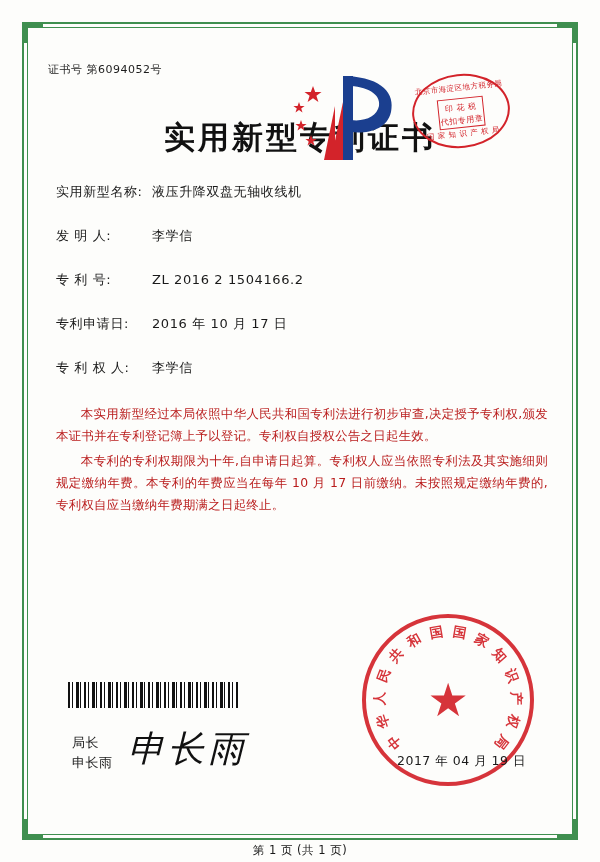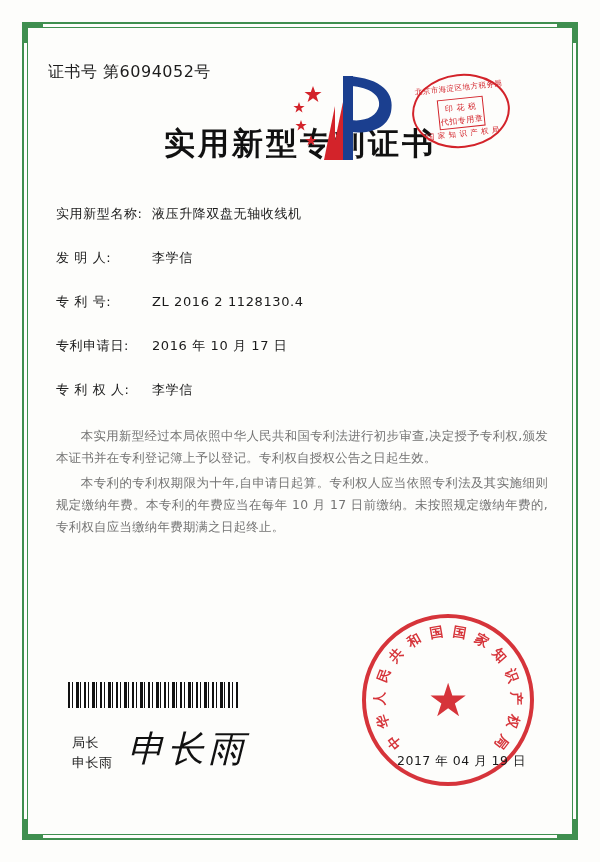--- a/index.html
+++ b/index.html
@@ -54,21 +54,21 @@
   .content {
     position: absolute;
     left: 48px;
     top: 44px;
     right: 48px;
     bottom: 36px;
   }
 
   .cert-no {
     font-family: "DejaVu Sans", sans-serif;
-    font-size: 16px;
+    font-size: 11px;
     color: #1c1c1c;
     letter-spacing: 0.5px;
     margin-top: 18px;
   }
 
   
   .emblem {
     position: absolute;
     left: 243px;
     top: 28px;
@@ -116,21 +116,21 @@
     text-align: center;
     font-family: "DejaVu Sans", sans-serif;
     font-size: 31px;
     font-weight: bold;
     color: #111;
     letter-spacing: 3px;
     margin-top: 40px;
   }
 
   .fields {
-    margin-top: 40px;
+    margin-top: 24px;
     padding-left: 8px;
   }
   .field-row {
     font-size: 13px;
     color: #1a1a1a;
     margin-bottom: 26px;
     letter-spacing: 0.6px;
   }
   .field-label {
     display: inline-block;
@@ -139,21 +139,21 @@
   .field-value {
     display: inline;
   }
 
   .body-text {
     margin-top: 23px;
     padding-left: 8px;
     padding-right: 4px;
     font-size: 12.4px;
     line-height: 1.75;
-    color: #737373;
+    color: #b91c1c;
     text-align: justify;
     letter-spacing: 0.3px;
   }
   .body-text p {
     margin: 0 0 4px 0;
     text-indent: 2em;
   }
 
   
   .barcode {
@@ -289,21 +289,21 @@
     <div class="title">实用新型专利证书</div>
 
     <div class="fields">
       <div class="field-row">
         <span class="field-label">实用新型名称:</span><span class="field-value">液压升降双盘无轴收线机</span>
       </div>
       <div class="field-row">
         <span class="field-label">发 明 人:</span><span class="field-value">李学信</span>
       </div>
       <div class="field-row">
-        <span class="field-label">专 利 号:</span><span class="field-value">ZL 2016 2 1128130.4</span>
+        <span class="field-label">专 利 号:</span><span class="field-value">ZL 2016 2 1504166.2</span>
       </div>
       <div class="field-row">
         <span class="field-label">专利申请日:</span><span class="field-value">2016 年 10 月 17 日</span>
       </div>
       <div class="field-row">
         <span class="field-label">专 利 权 人:</span><span class="field-value">李学信</span>
       </div>
     </div>
 
     <div class="body-text">
@@ -336,13 +336,14 @@
           <span style="transform: translate(64.5581px, 21.3602px) rotate(108.308deg) translate(-50%, -50%);">权</span>
           <span style="transform: translate(53.5847px, 41.865px) rotate(128deg) translate(-50%, -50%);">局</span>
         </div>
       <div class="star">★</div>
     </div>
 
     <div class="stamp-date">2017 年 04 月 19 日</div>
 
   </div>
 
+  <div class="page-footer">第 1 页 (共 1 页)</div>
 </div>
 
 </body></html>

